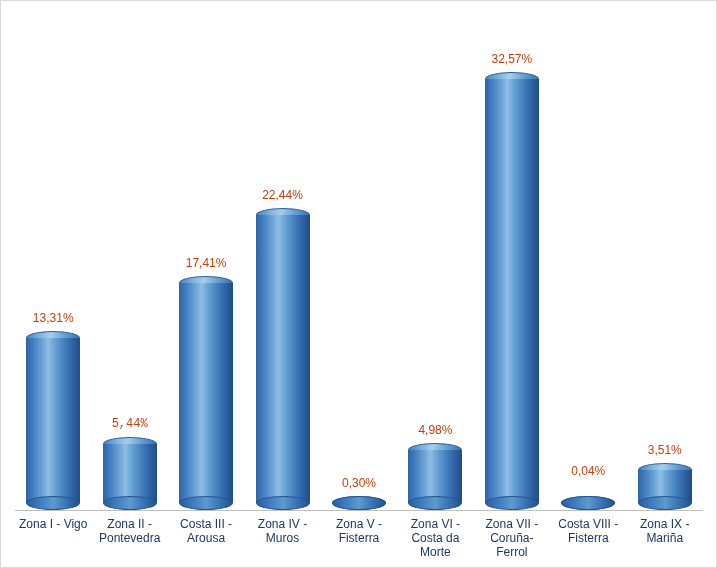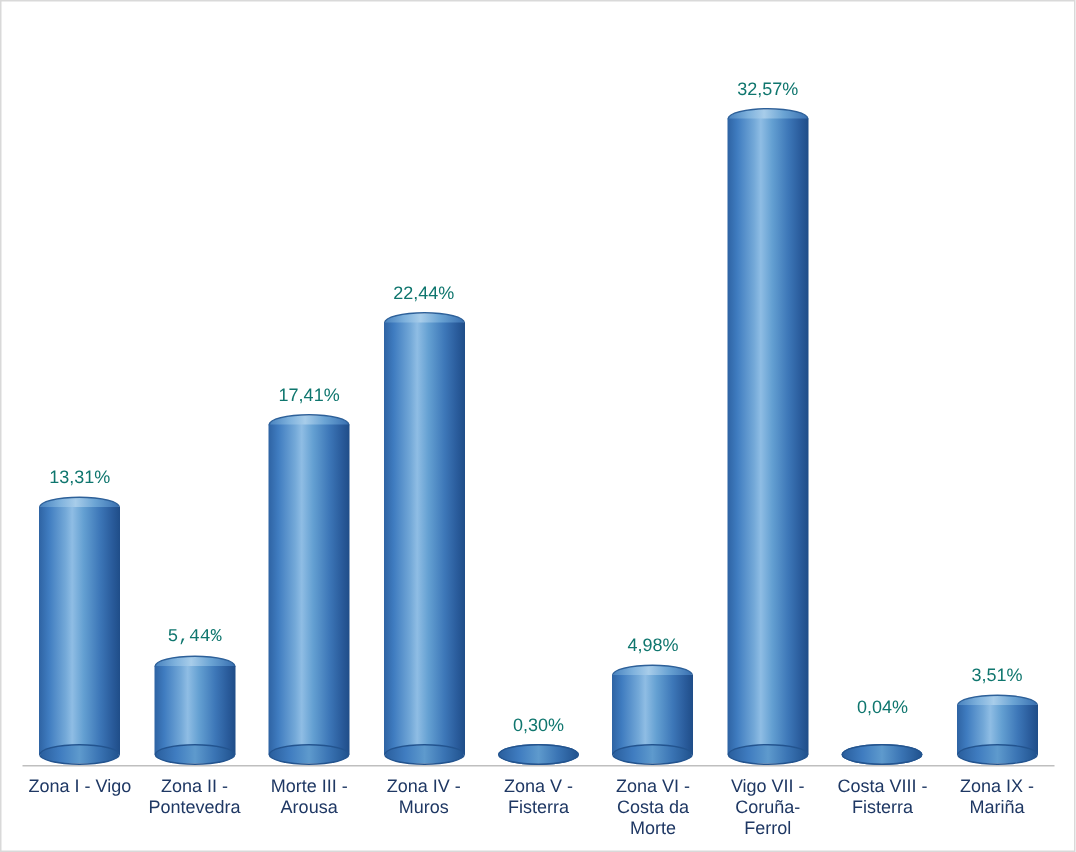--- a/index.html
+++ b/index.html
@@ -78,21 +78,21 @@
     flex-direction: column;
     justify-content: flex-end;
     align-items: center;
   }
   .bar-label {
     position: absolute;
     left: 0;
     width: 100%;
     text-align: center;
     font-size: 12px;
-    color: #0f766e;
+    color: #c2410c;
     font-weight: normal;
     white-space: nowrap;
   }
   
   .cyl {
     position: relative;
     width: 54px;
   }
   .cyl-body {
     position: absolute;
@@ -239,38 +239,38 @@
 
   <div id="category-band">
     <div class="cat-cell">
         <span class="cat-line">Zona I - Vigo</span>
       </div>
     <div class="cat-cell">
         <span class="cat-line">Zona II -</span>
         <span class="cat-line">Pontevedra</span>
       </div>
     <div class="cat-cell">
-        <span class="cat-line">Morte III -</span>
+        <span class="cat-line">Costa III -</span>
         <span class="cat-line">Arousa</span>
       </div>
     <div class="cat-cell">
         <span class="cat-line">Zona IV -</span>
         <span class="cat-line">Muros</span>
       </div>
     <div class="cat-cell">
         <span class="cat-line">Zona V -</span>
         <span class="cat-line">Fisterra</span>
       </div>
     <div class="cat-cell">
         <span class="cat-line">Zona VI -</span>
         <span class="cat-line">Costa da</span>
         <span class="cat-line">Morte</span>
       </div>
     <div class="cat-cell">
-        <span class="cat-line">Vigo VII -</span>
+        <span class="cat-line">Zona VII -</span>
         <span class="cat-line">Coruña-</span>
         <span class="cat-line">Ferrol</span>
       </div>
     <div class="cat-cell">
         <span class="cat-line">Costa VIII -</span>
         <span class="cat-line">Fisterra</span>
       </div>
     <div class="cat-cell">
         <span class="cat-line">Zona IX -</span>
         <span class="cat-line">Mariña</span>

